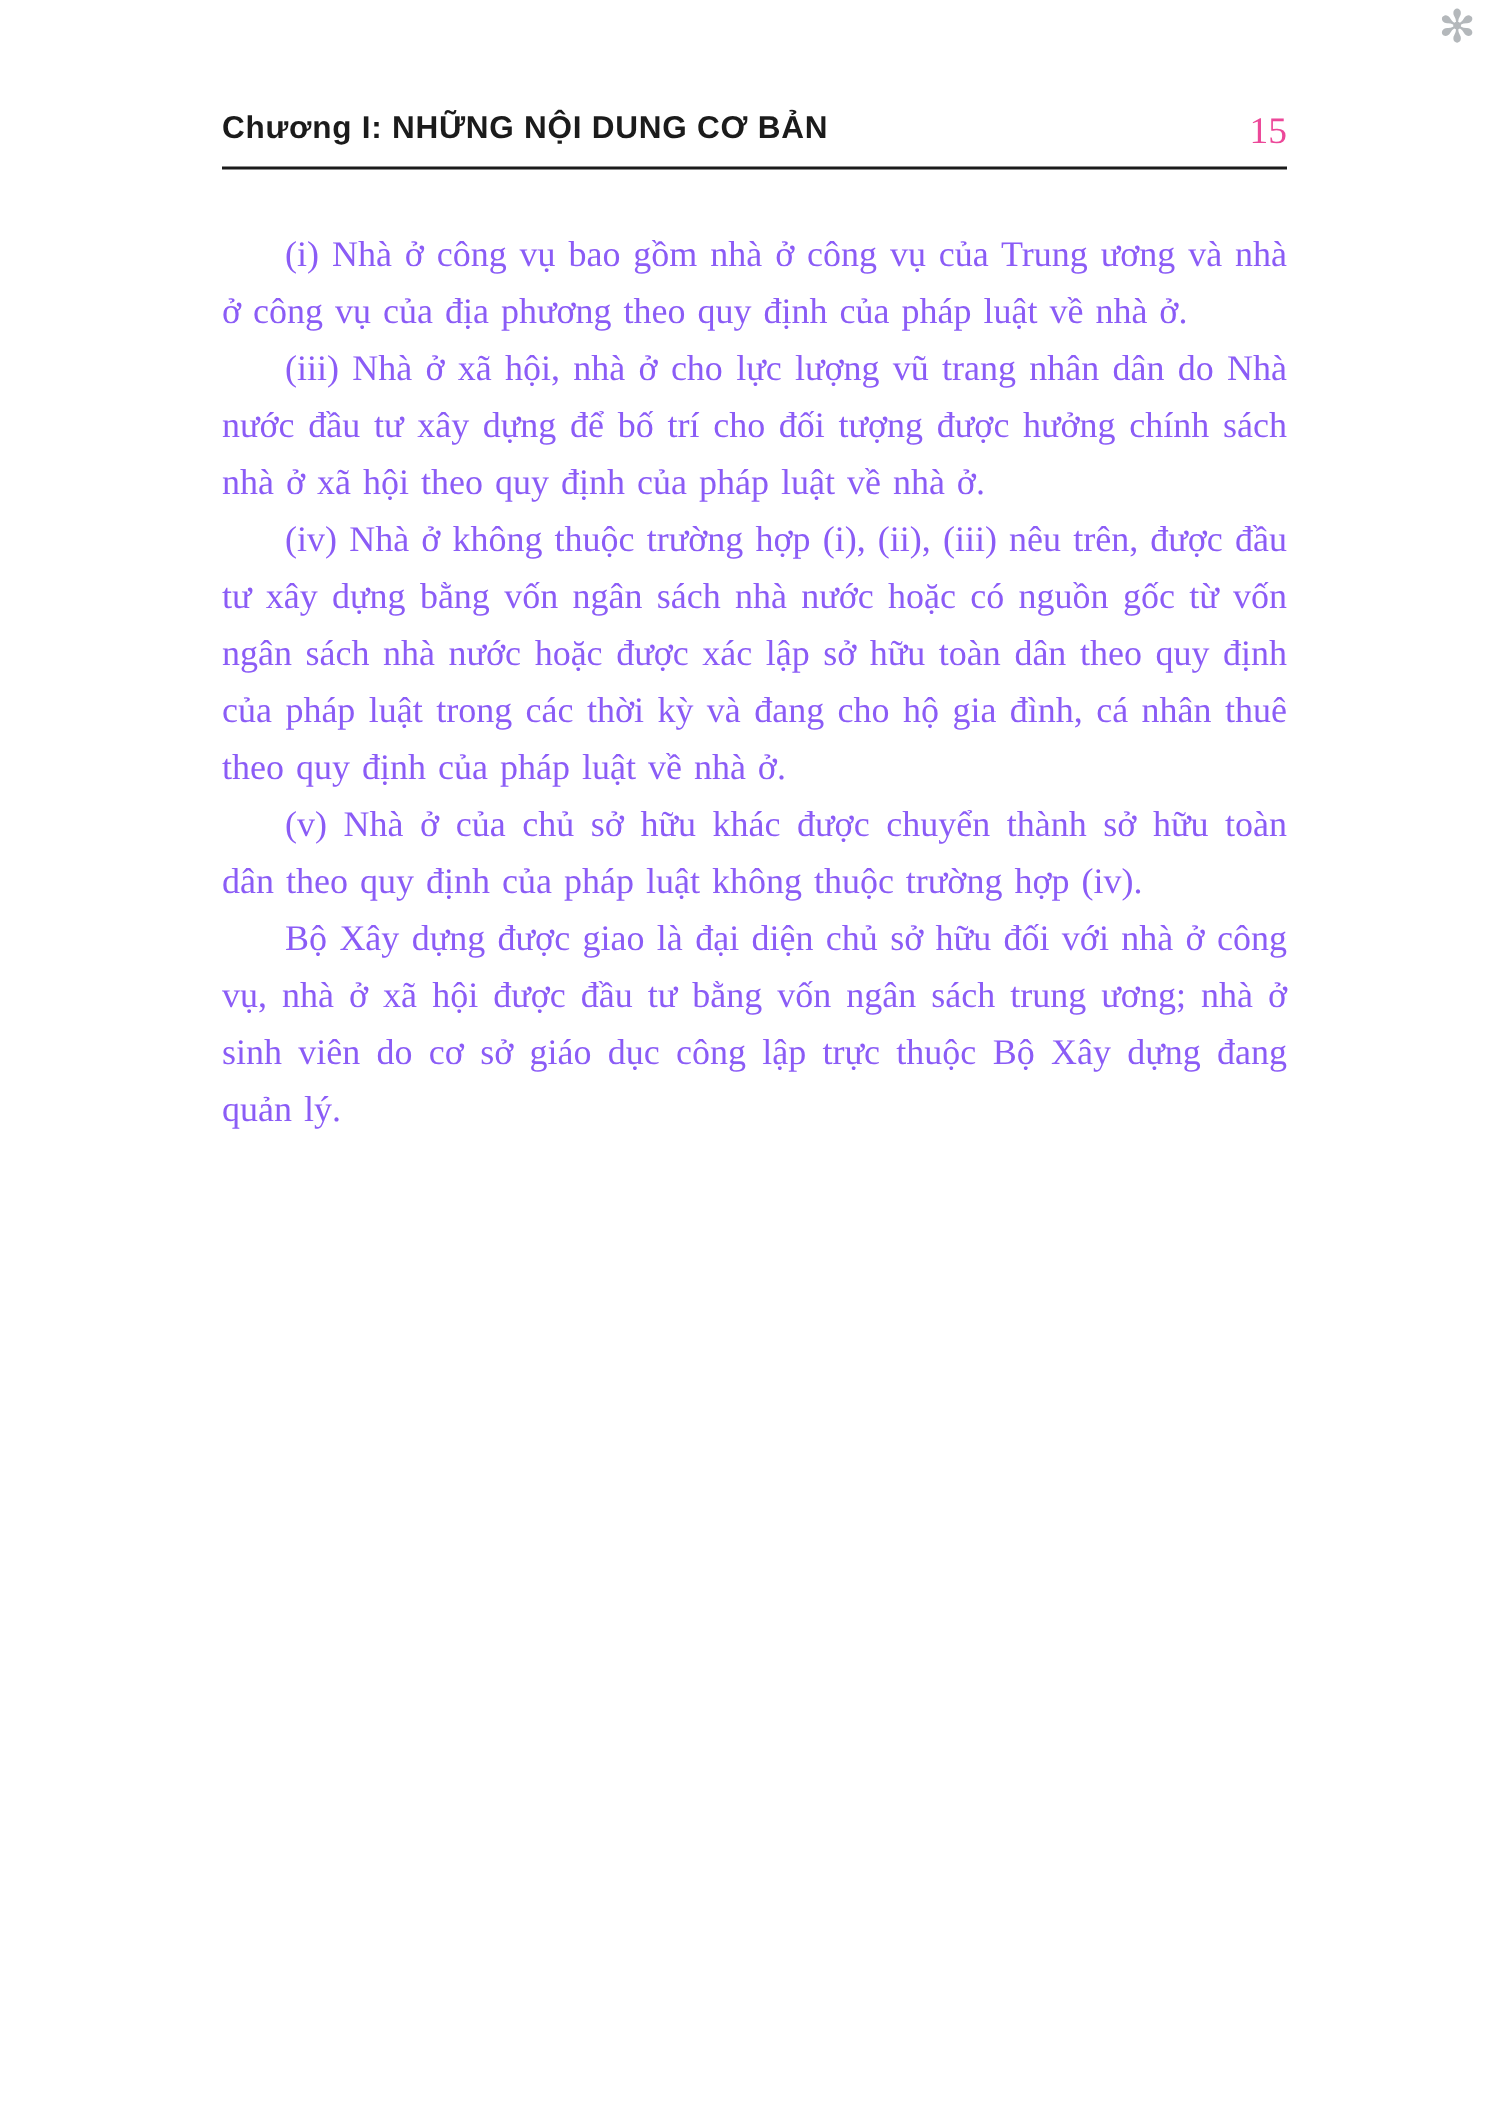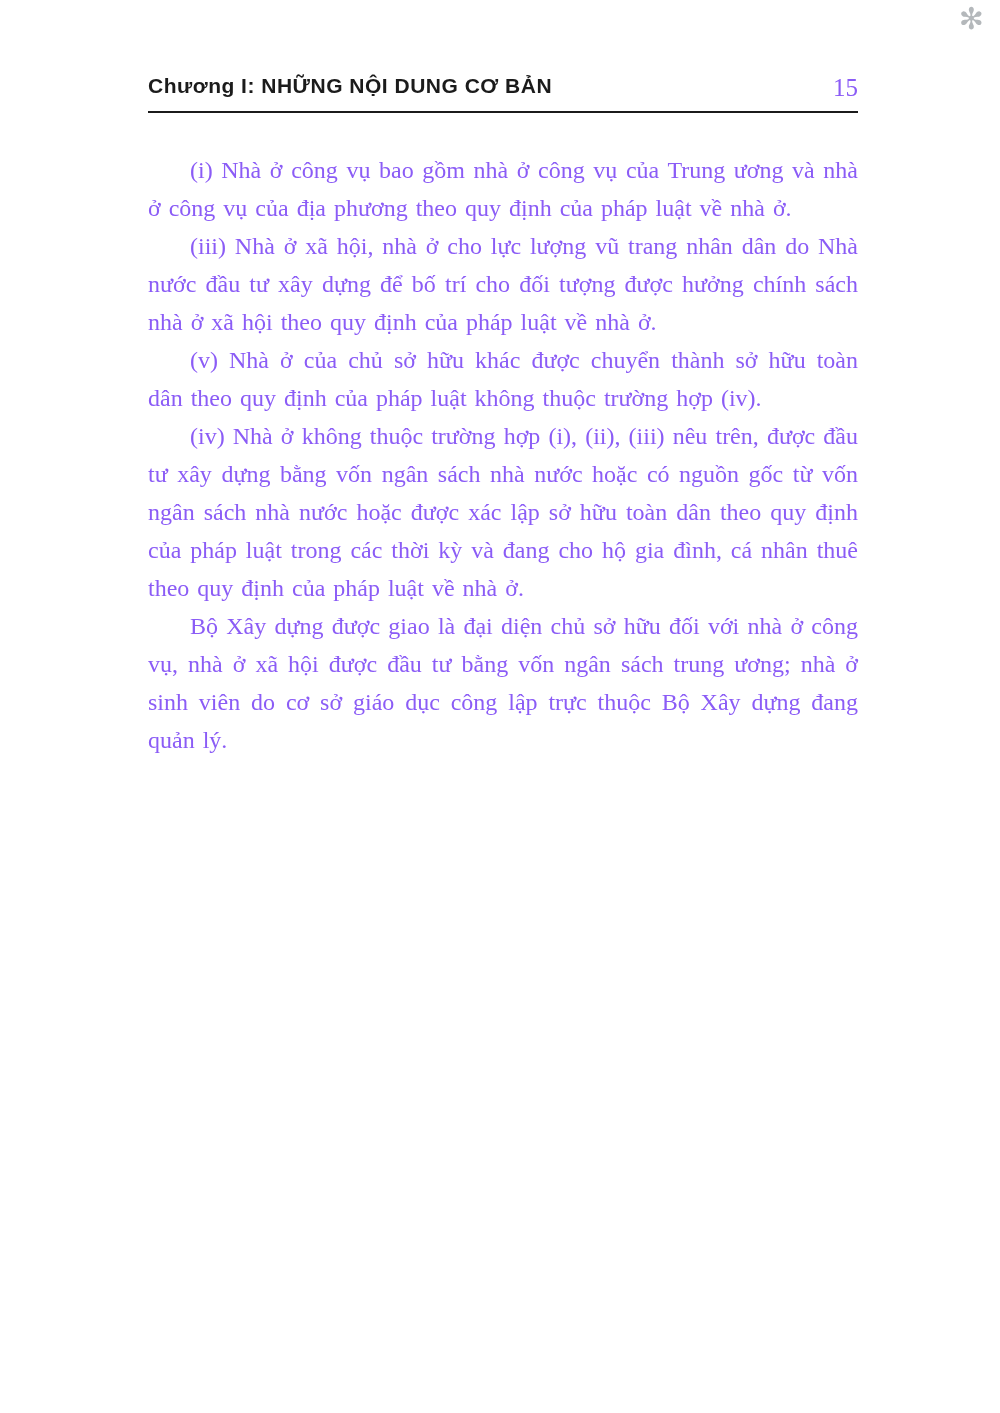--- a/index.html
+++ b/index.html
@@ -48,21 +48,21 @@
     font-family: "Liberation Sans", "DejaVu Sans", sans-serif;
     font-weight: bold;
     font-size: 21px;
     letter-spacing: 0.5px;
     color: #1b1b1b;
   }
 
   .page-number {
     font-family: "Liberation Serif", "DejaVu Serif", serif;
     font-size: 25px;
-    color: #8b5cf6;
+    color: #ec4899;
   }
 
   .body-text {
     margin-top: 38px;
   }
 
   .body-text p {
     font-size: 24px;
     line-height: 38px;
     text-align: justify;
@@ -85,23 +85,23 @@
       <span class="page-number">15</span>
     </div>
 
     <div class="body-text">
 
         <p>(i) Nhà ở công vụ bao gồm nhà ở công vụ của Trung ương và nhà ở công vụ của địa phương theo quy định của pháp luật về nhà ở.</p>
 
 
         <p>(iii) Nhà ở xã hội, nhà ở cho lực lượng vũ trang nhân dân do Nhà nước đầu tư xây dựng để bố trí cho đối tượng được hưởng chính sách nhà ở xã hội theo quy định của pháp luật về nhà ở.</p>
 
+        <p>(iv) Nhà ở không thuộc trường hợp (i), (ii), (iii) nêu trên, được đầu tư xây dựng bằng vốn ngân sách nhà nước hoặc có nguồn gốc từ vốn ngân sách nhà nước hoặc được xác lập sở hữu toàn dân theo quy định của pháp luật trong các thời kỳ và đang cho hộ gia đình, cá nhân thuê theo quy định của pháp luật về nhà ở.</p>
+
         <p>(v) Nhà ở của chủ sở hữu khác được chuyển thành sở hữu toàn dân theo quy định của pháp luật không thuộc trường hợp (iv).</p>
-
-        <p>(iv) Nhà ở không thuộc trường hợp (i), (ii), (iii) nêu trên, được đầu tư xây dựng bằng vốn ngân sách nhà nước hoặc có nguồn gốc từ vốn ngân sách nhà nước hoặc được xác lập sở hữu toàn dân theo quy định của pháp luật trong các thời kỳ và đang cho hộ gia đình, cá nhân thuê theo quy định của pháp luật về nhà ở.</p>
 
 
         <p>Bộ Xây dựng được giao là đại diện chủ sở hữu đối với nhà ở công vụ, nhà ở xã hội được đầu tư bằng vốn ngân sách trung ương; nhà ở sinh viên do cơ sở giáo dục công lập trực thuộc Bộ Xây dựng đang quản lý.</p>
 
       </div>
 
   </div>
 </div>
 
 </body></html>

